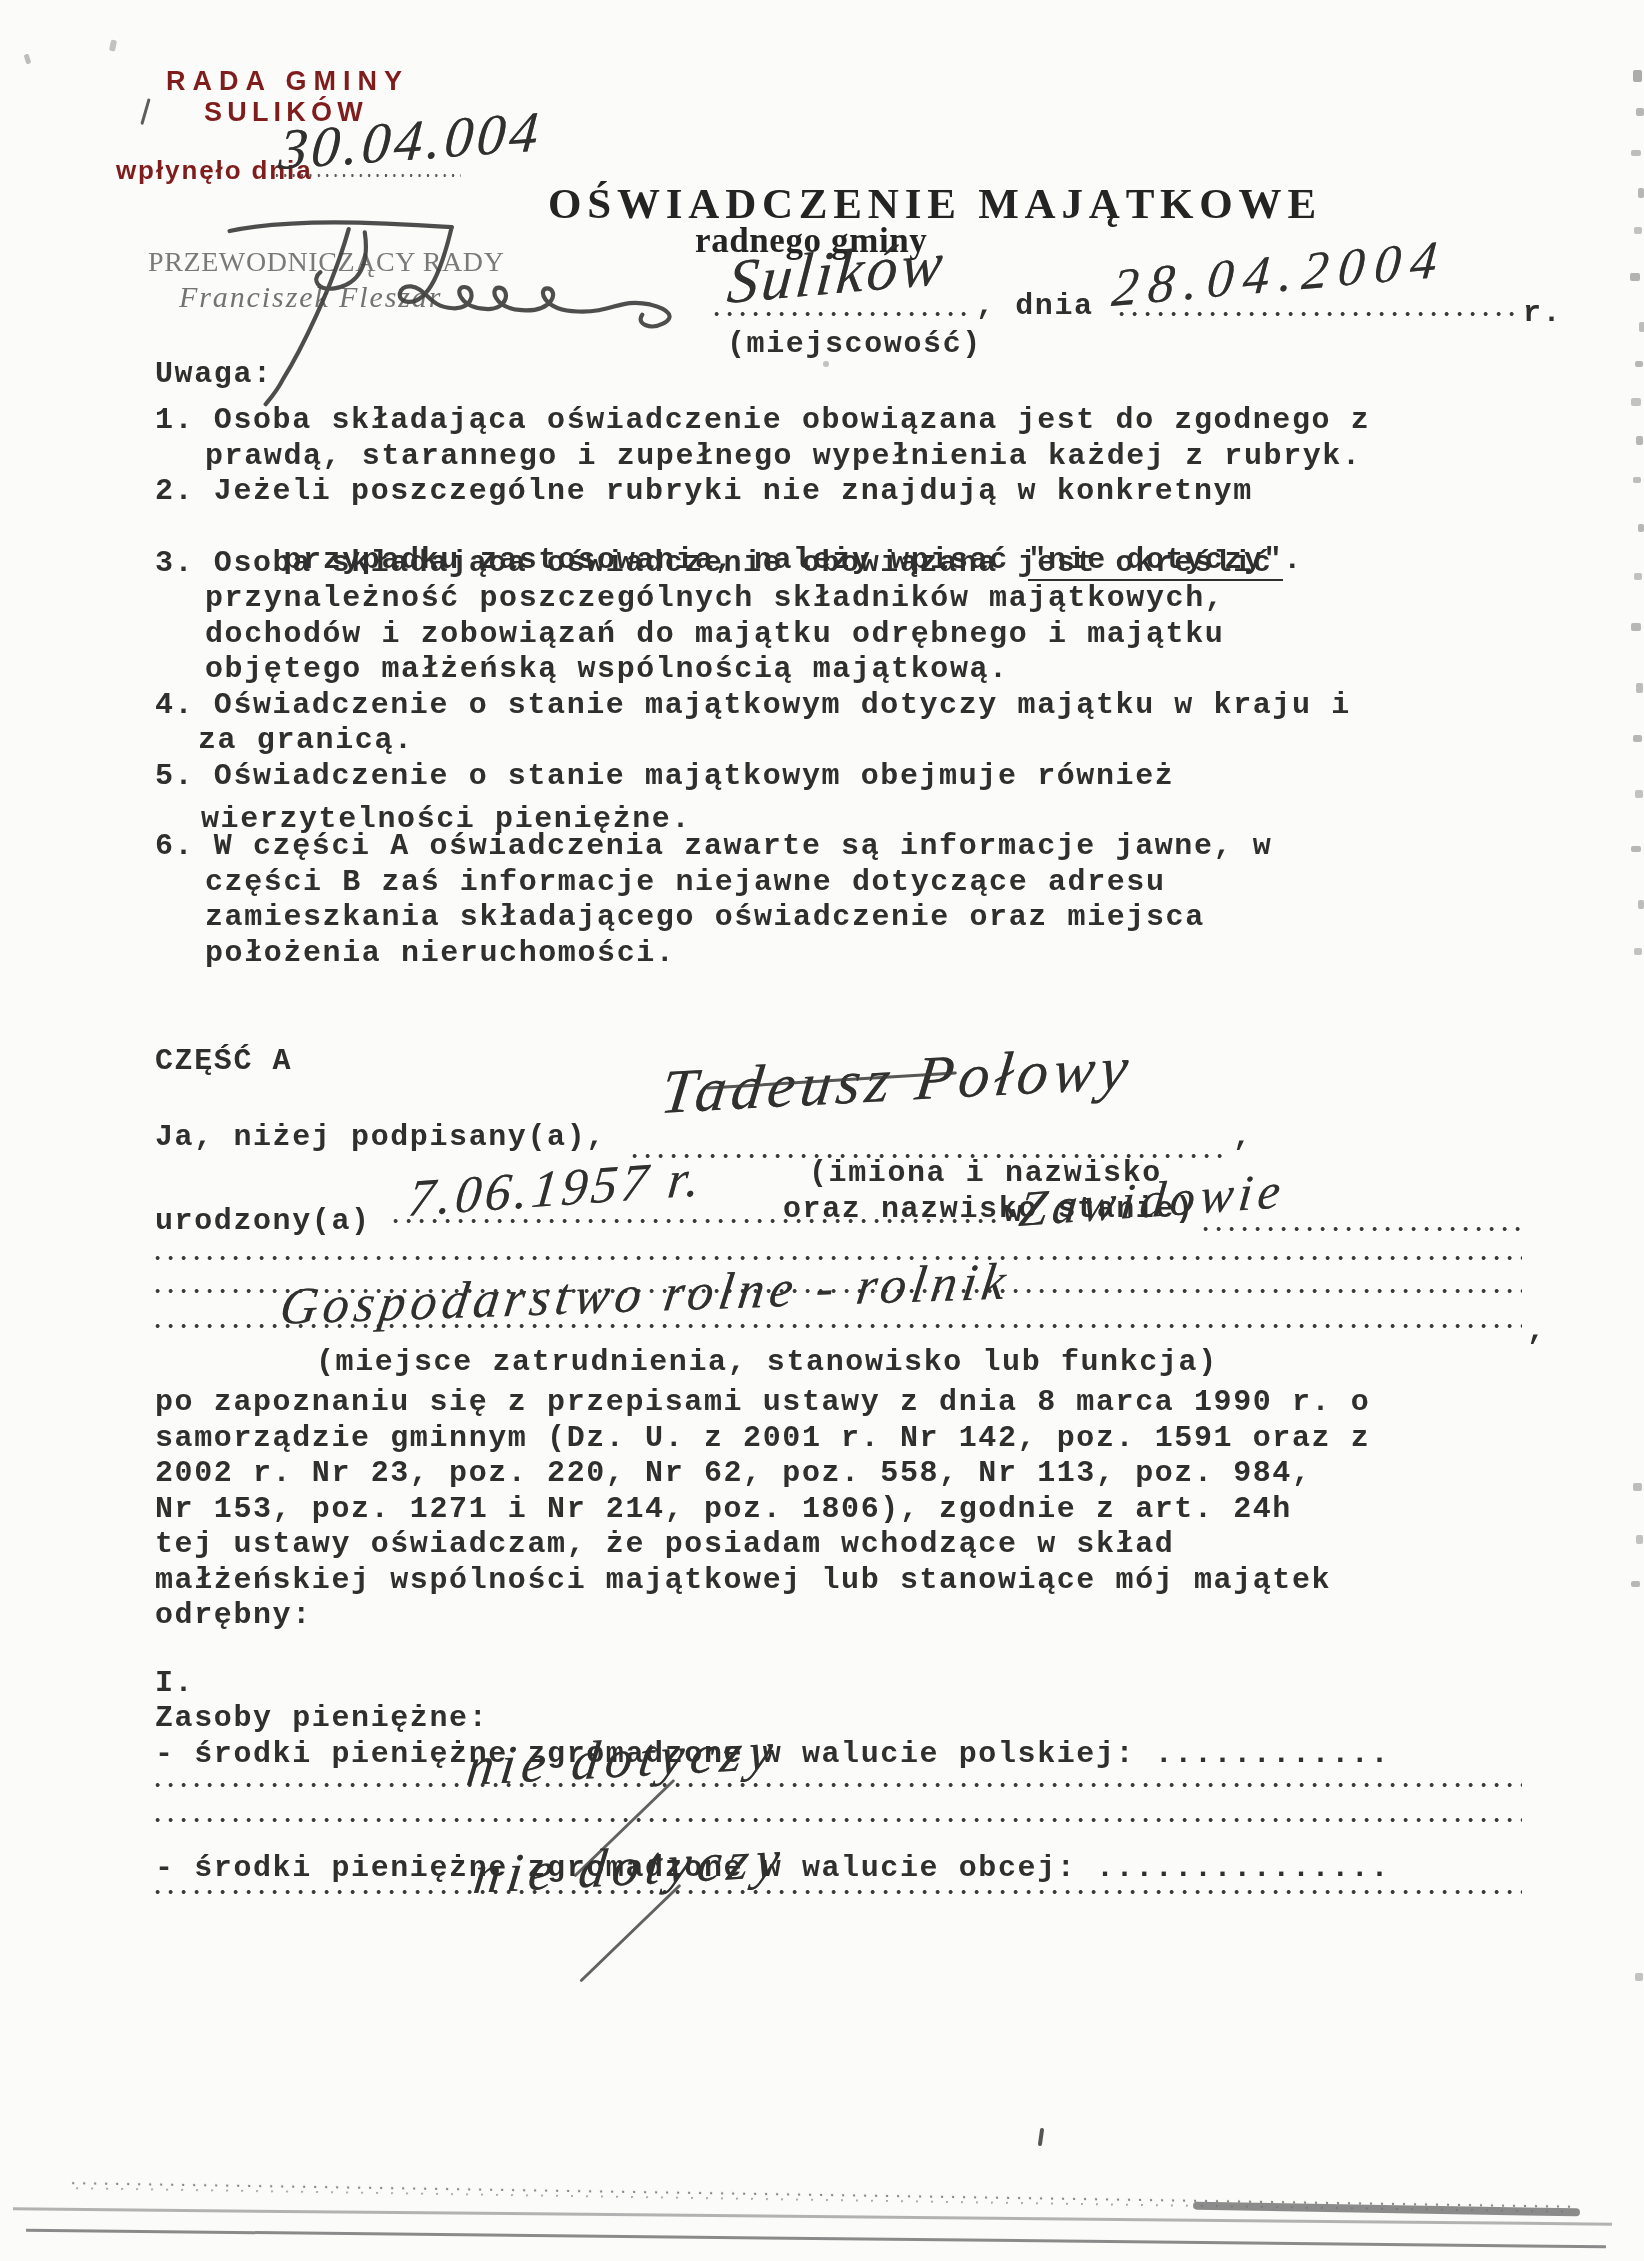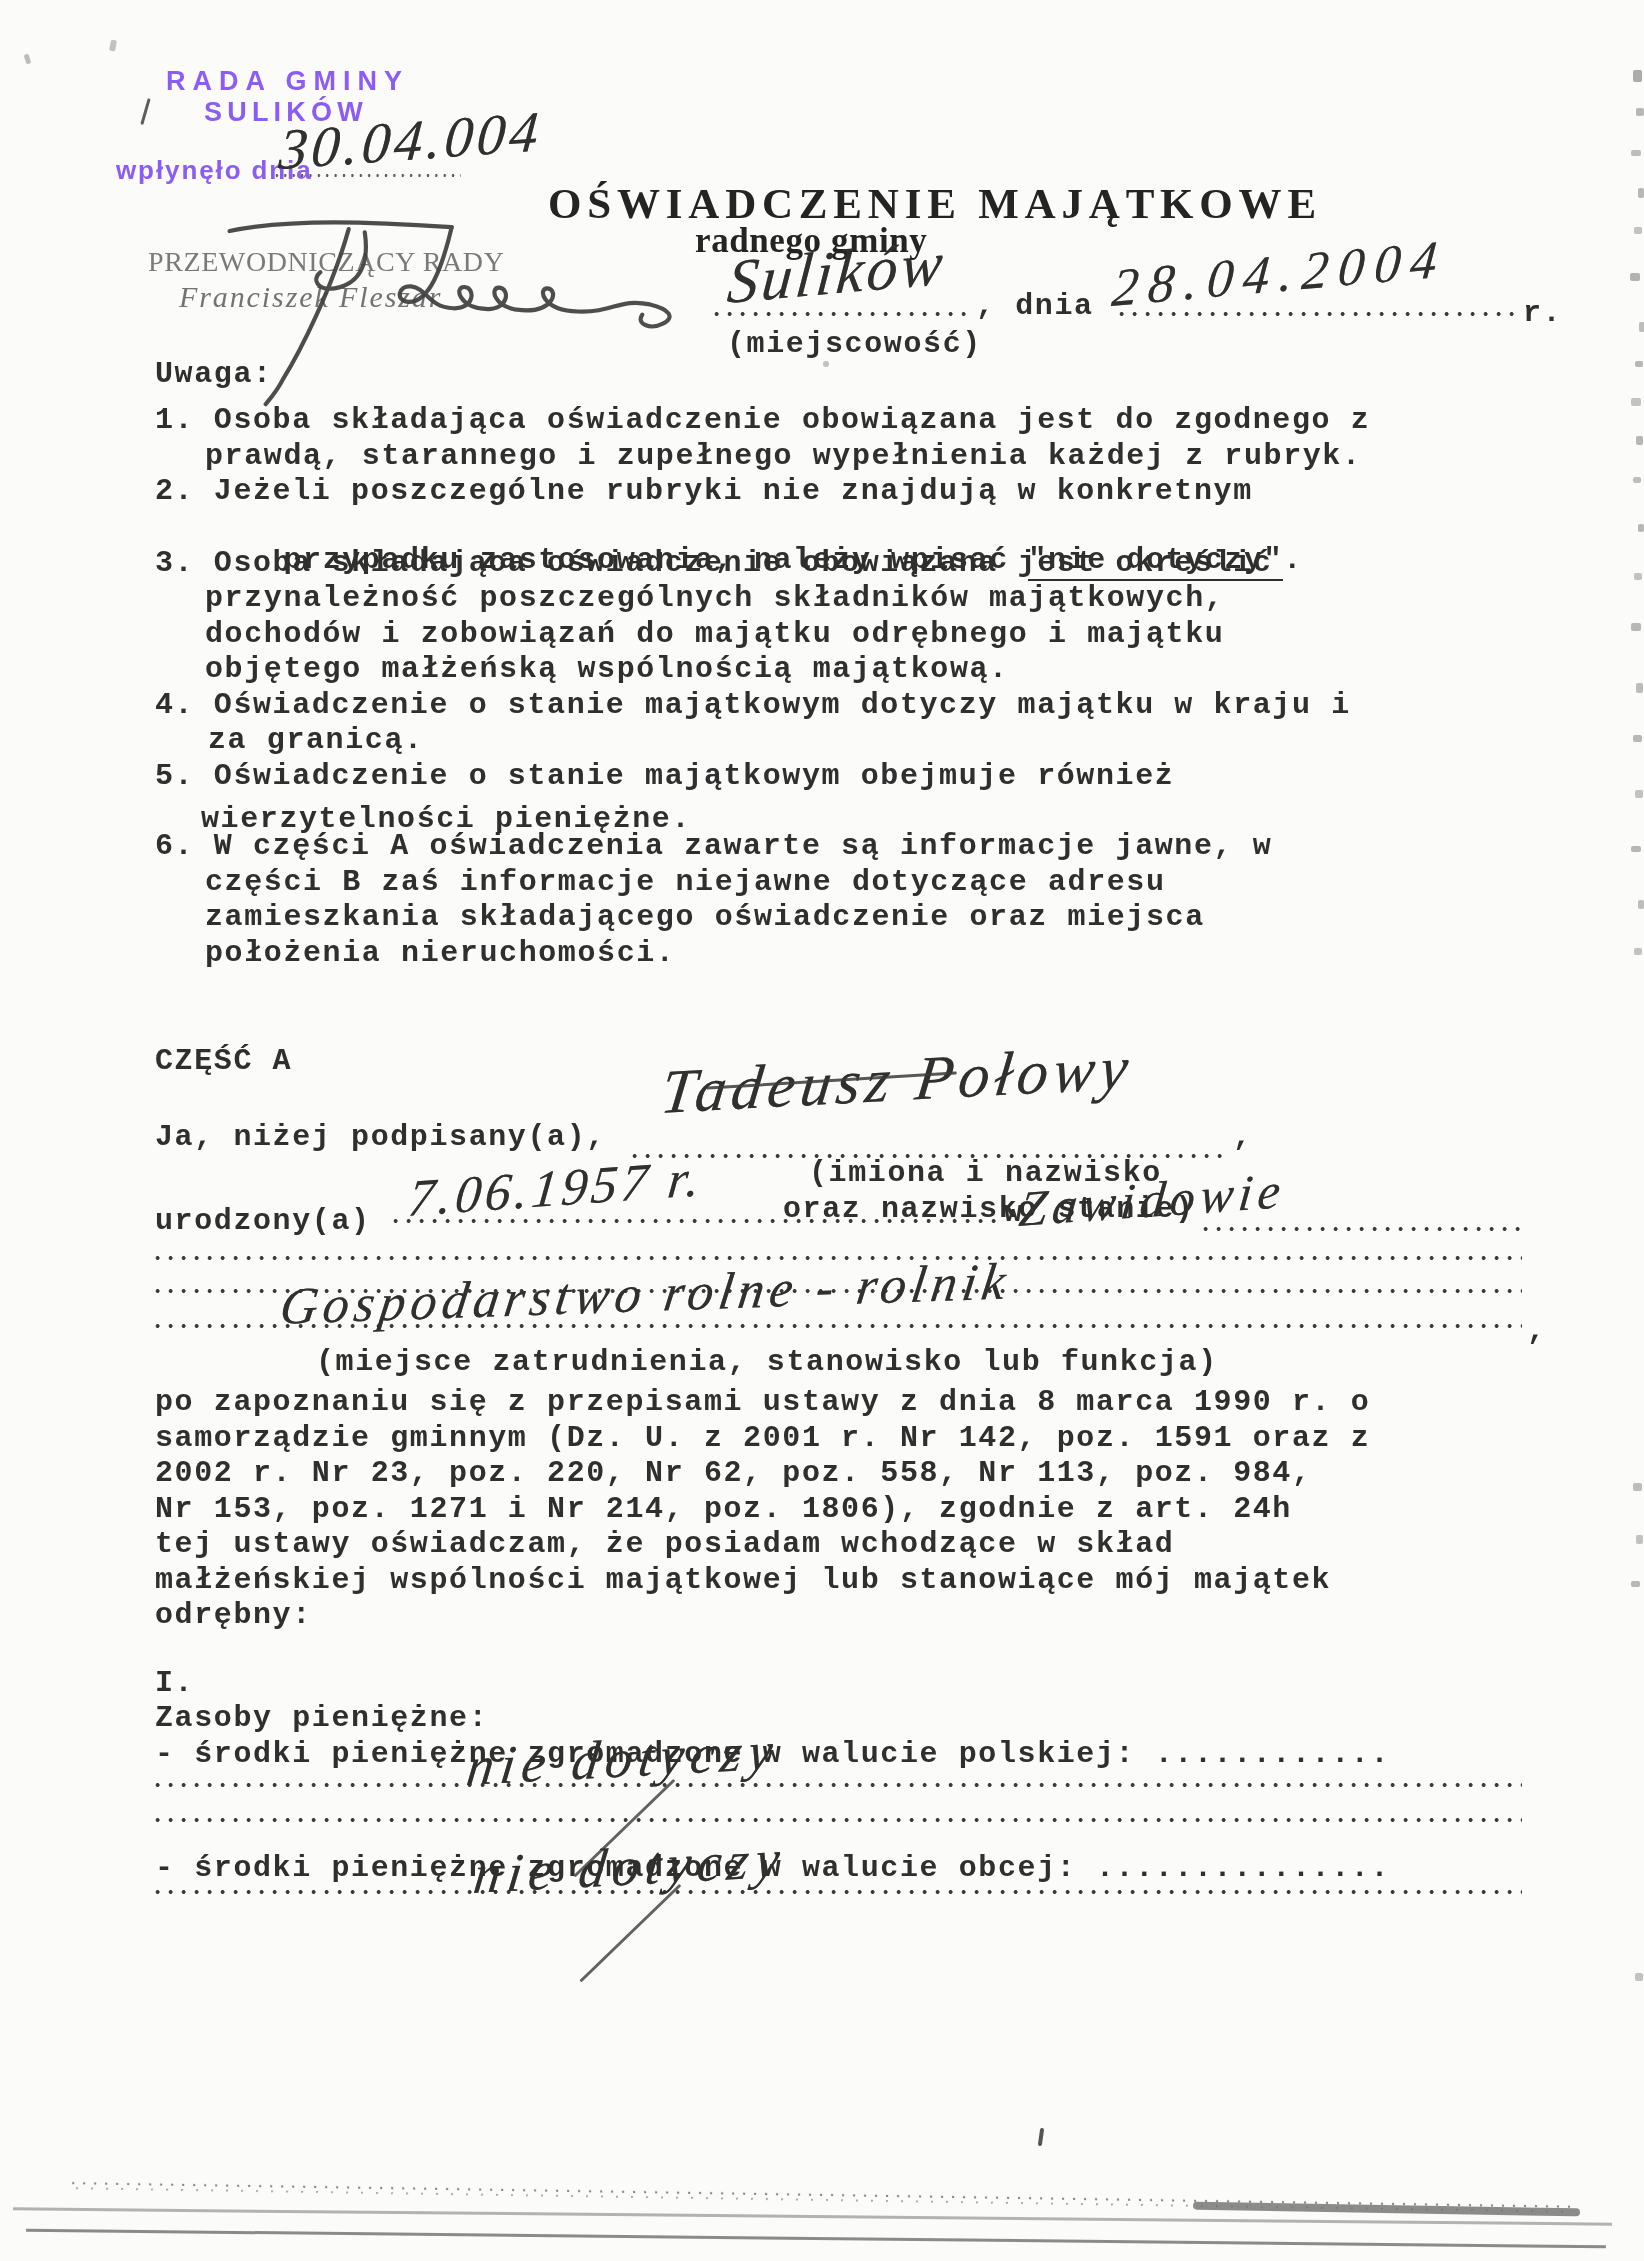--- a/index.html
+++ b/index.html
@@ -3,21 +3,21 @@
 <meta charset="utf-8">
 <style>
   html,body{margin:0;padding:0;background:#e8e8e6;}
   .page{position:relative;width:1645px;height:2261px;background:#fbfbf9;overflow:hidden;
         font-family:"Liberation Mono",monospace;color:#2e2e2e;}
   .abs{position:absolute;}
   .mono{font-family:"Liberation Mono",monospace;font-weight:bold;font-size:30px;
         letter-spacing:1.6px;color:#2f2f2f;white-space:pre;line-height:1.1;}
   .mono-big{font-weight:bold;}
   .serifbold{font-family:"Liberation Serif",serif;font-weight:bold;color:#242424;white-space:nowrap;}
-  .stamp-sans{font-family:"Liberation Sans",sans-serif;color:#8b5cf6;white-space:nowrap;font-weight:bold;}
+  .stamp-sans{font-family:"Liberation Sans",sans-serif;color:#7f1d1d;white-space:nowrap;font-weight:bold;}
   .stamp-serif{font-family:"Liberation Serif",serif;color:#7a7a7a;white-space:nowrap;}
   .hw{font-family:"Liberation Serif",serif;font-style:italic;color:#30302f;white-space:nowrap;
       text-shadow:0 0 0.6px rgba(45,45,45,.55);transform-origin:left bottom;line-height:1;}
   .dotrow{height:6.4px;background-image:radial-gradient(circle at 2.6px 3.2px,#3b3b3b 1.7px,rgba(0,0,0,0) 2.3px);
           background-size:13px 6.4px;background-repeat:repeat-x;}
   .dotrow-fine{height:4.5px;background-image:radial-gradient(circle at 1.9px 2.3px,#5a5a5a 1.1px,rgba(0,0,0,0) 1.5px);
           background-size:8.4px 4.5px;background-repeat:repeat-x;}
   .uline{border-bottom:2.6px solid #2f2f2f;padding-bottom:1.9px;}
   .noise{background:#8a8a8a;border-radius:1.9px;}
   .speckband{height:26px;background-image:radial-gradient(circle at 1.9px 3.9px,#5f5f5f 1px,rgba(0,0,0,0) 1.5px),
@@ -72,21 +72,21 @@
   <div class="abs mono" style="left:205px;top:440px;">prawdą, starannego i zupełnego wypełnienia każdej z rubryk.</div>
   <div class="abs mono" style="left:155px;top:475px;">2. Jeżeli poszczególne rubryki nie znajdują w konkretnym</div>
   <div class="abs mono" style="left:205px;top:511px;">
     <span>przypadku zastosowania, należy wpisać </span><span class="uline">"nie dotyczy"</span><span>.</span>
   </div>
   <div class="abs mono" style="left:155px;top:547px;">3. Osoba składająca oświadczenie obowiązana jest określić</div>
   <div class="abs mono" style="left:205px;top:618px;">dochodów i zobowiązań do majątku odrębnego i majątku</div>
   <div class="abs mono" style="left:205px;top:582px;">przynależność poszczególnych składników majątkowych,</div>
   <div class="abs mono" style="left:205px;top:653px;">objętego małżeńską wspólnością majątkową.</div>
   <div class="abs mono" style="left:155px;top:689px;">4. Oświadczenie o stanie majątkowym dotyczy majątku w kraju i</div>
-  <div class="abs mono" style="left:208px;top:724px;text-align:right;">za granicą.</div>
+  <div class="abs mono" style="left:198px;top:724px;text-align:right;">za granicą.</div>
   <div class="abs mono" style="left:155px;top:760px;">5. Oświadczenie o stanie majątkowym obejmuje również</div>
   <div class="abs mono" style="left:201px;top:795px;margin-top:8px;">wierzytelności pieniężne.</div>
   <div class="abs mono" style="left:155px;top:830px;">6. W części A oświadczenia zawarte są informacje jawne, w</div>
   <div class="abs mono" style="left:205px;top:866px;">części B zaś informacje niejawne dotyczące adresu</div>
   <div class="abs mono" style="left:205px;top:901px;">zamieszkania składającego oświadczenie oraz miejsca</div>
   <div class="abs mono" style="left:205px;top:937px;">położenia nieruchomości.</div>
 
   <div class="abs mono mono-big" style="left:155px;top:1045px;">CZĘŚĆ A</div>
 
   <div class="abs mono" style="left:155px;top:1121px;">Ja, niżej podpisany(a),</div>

